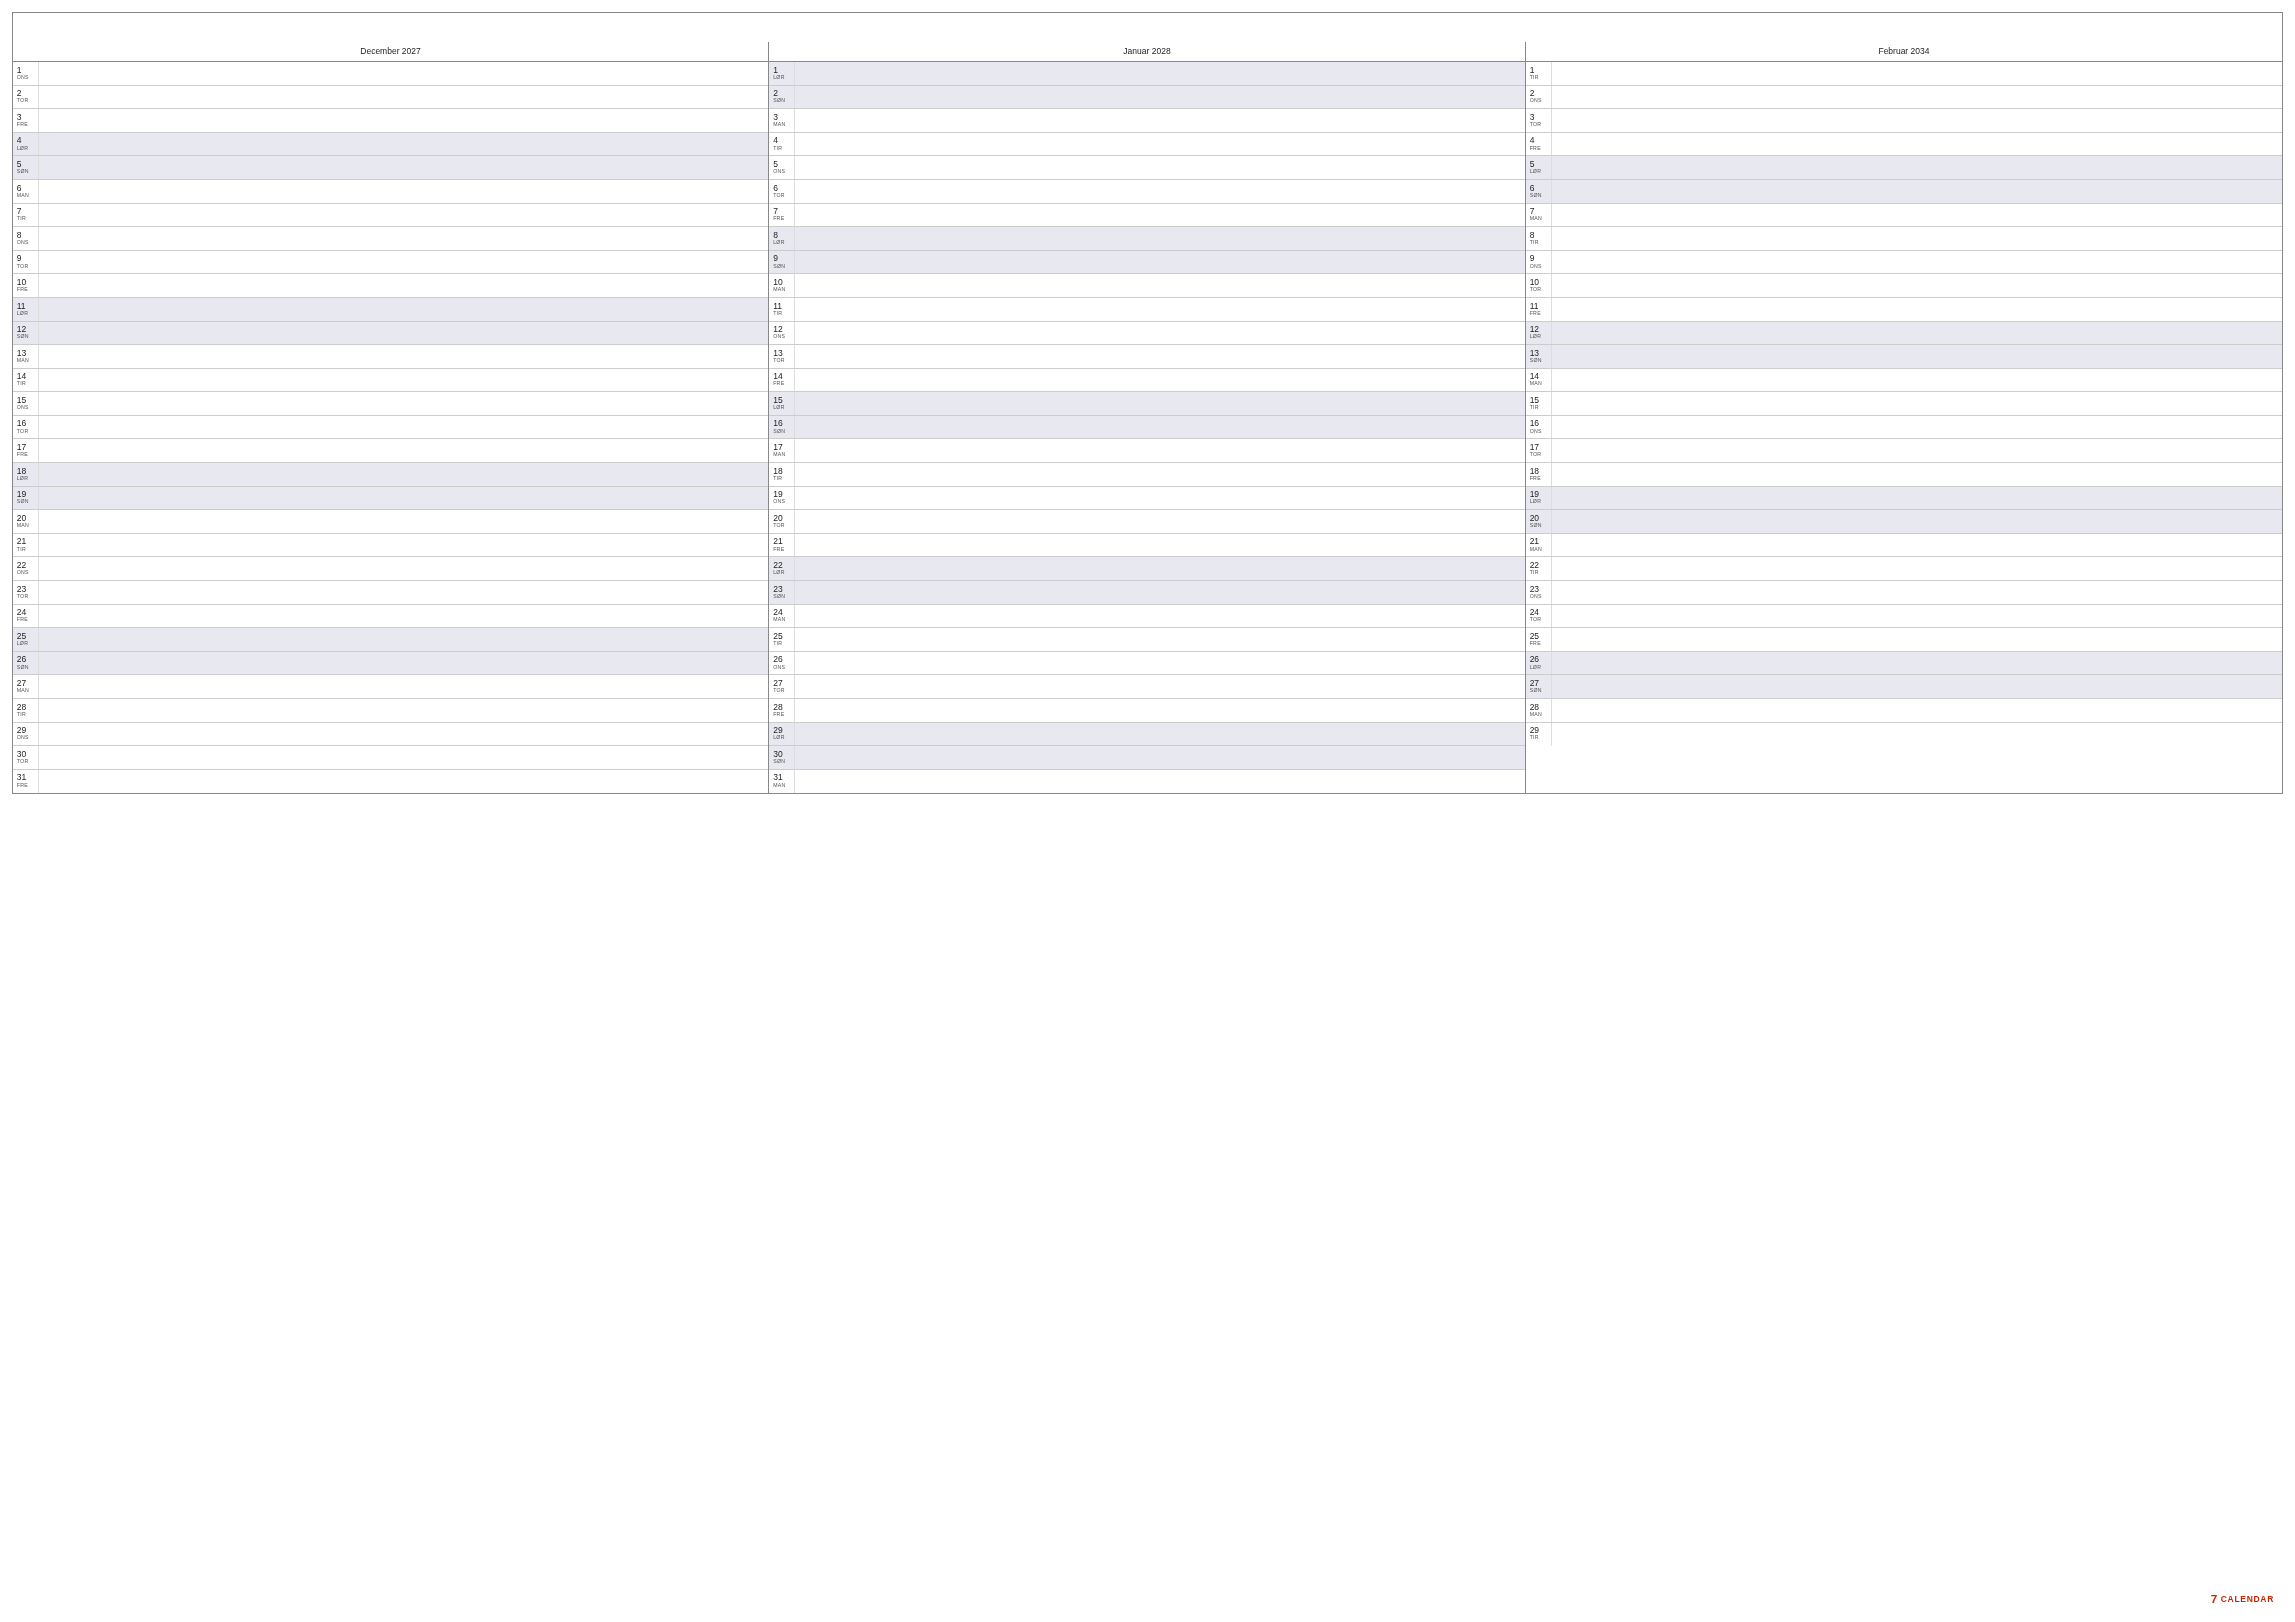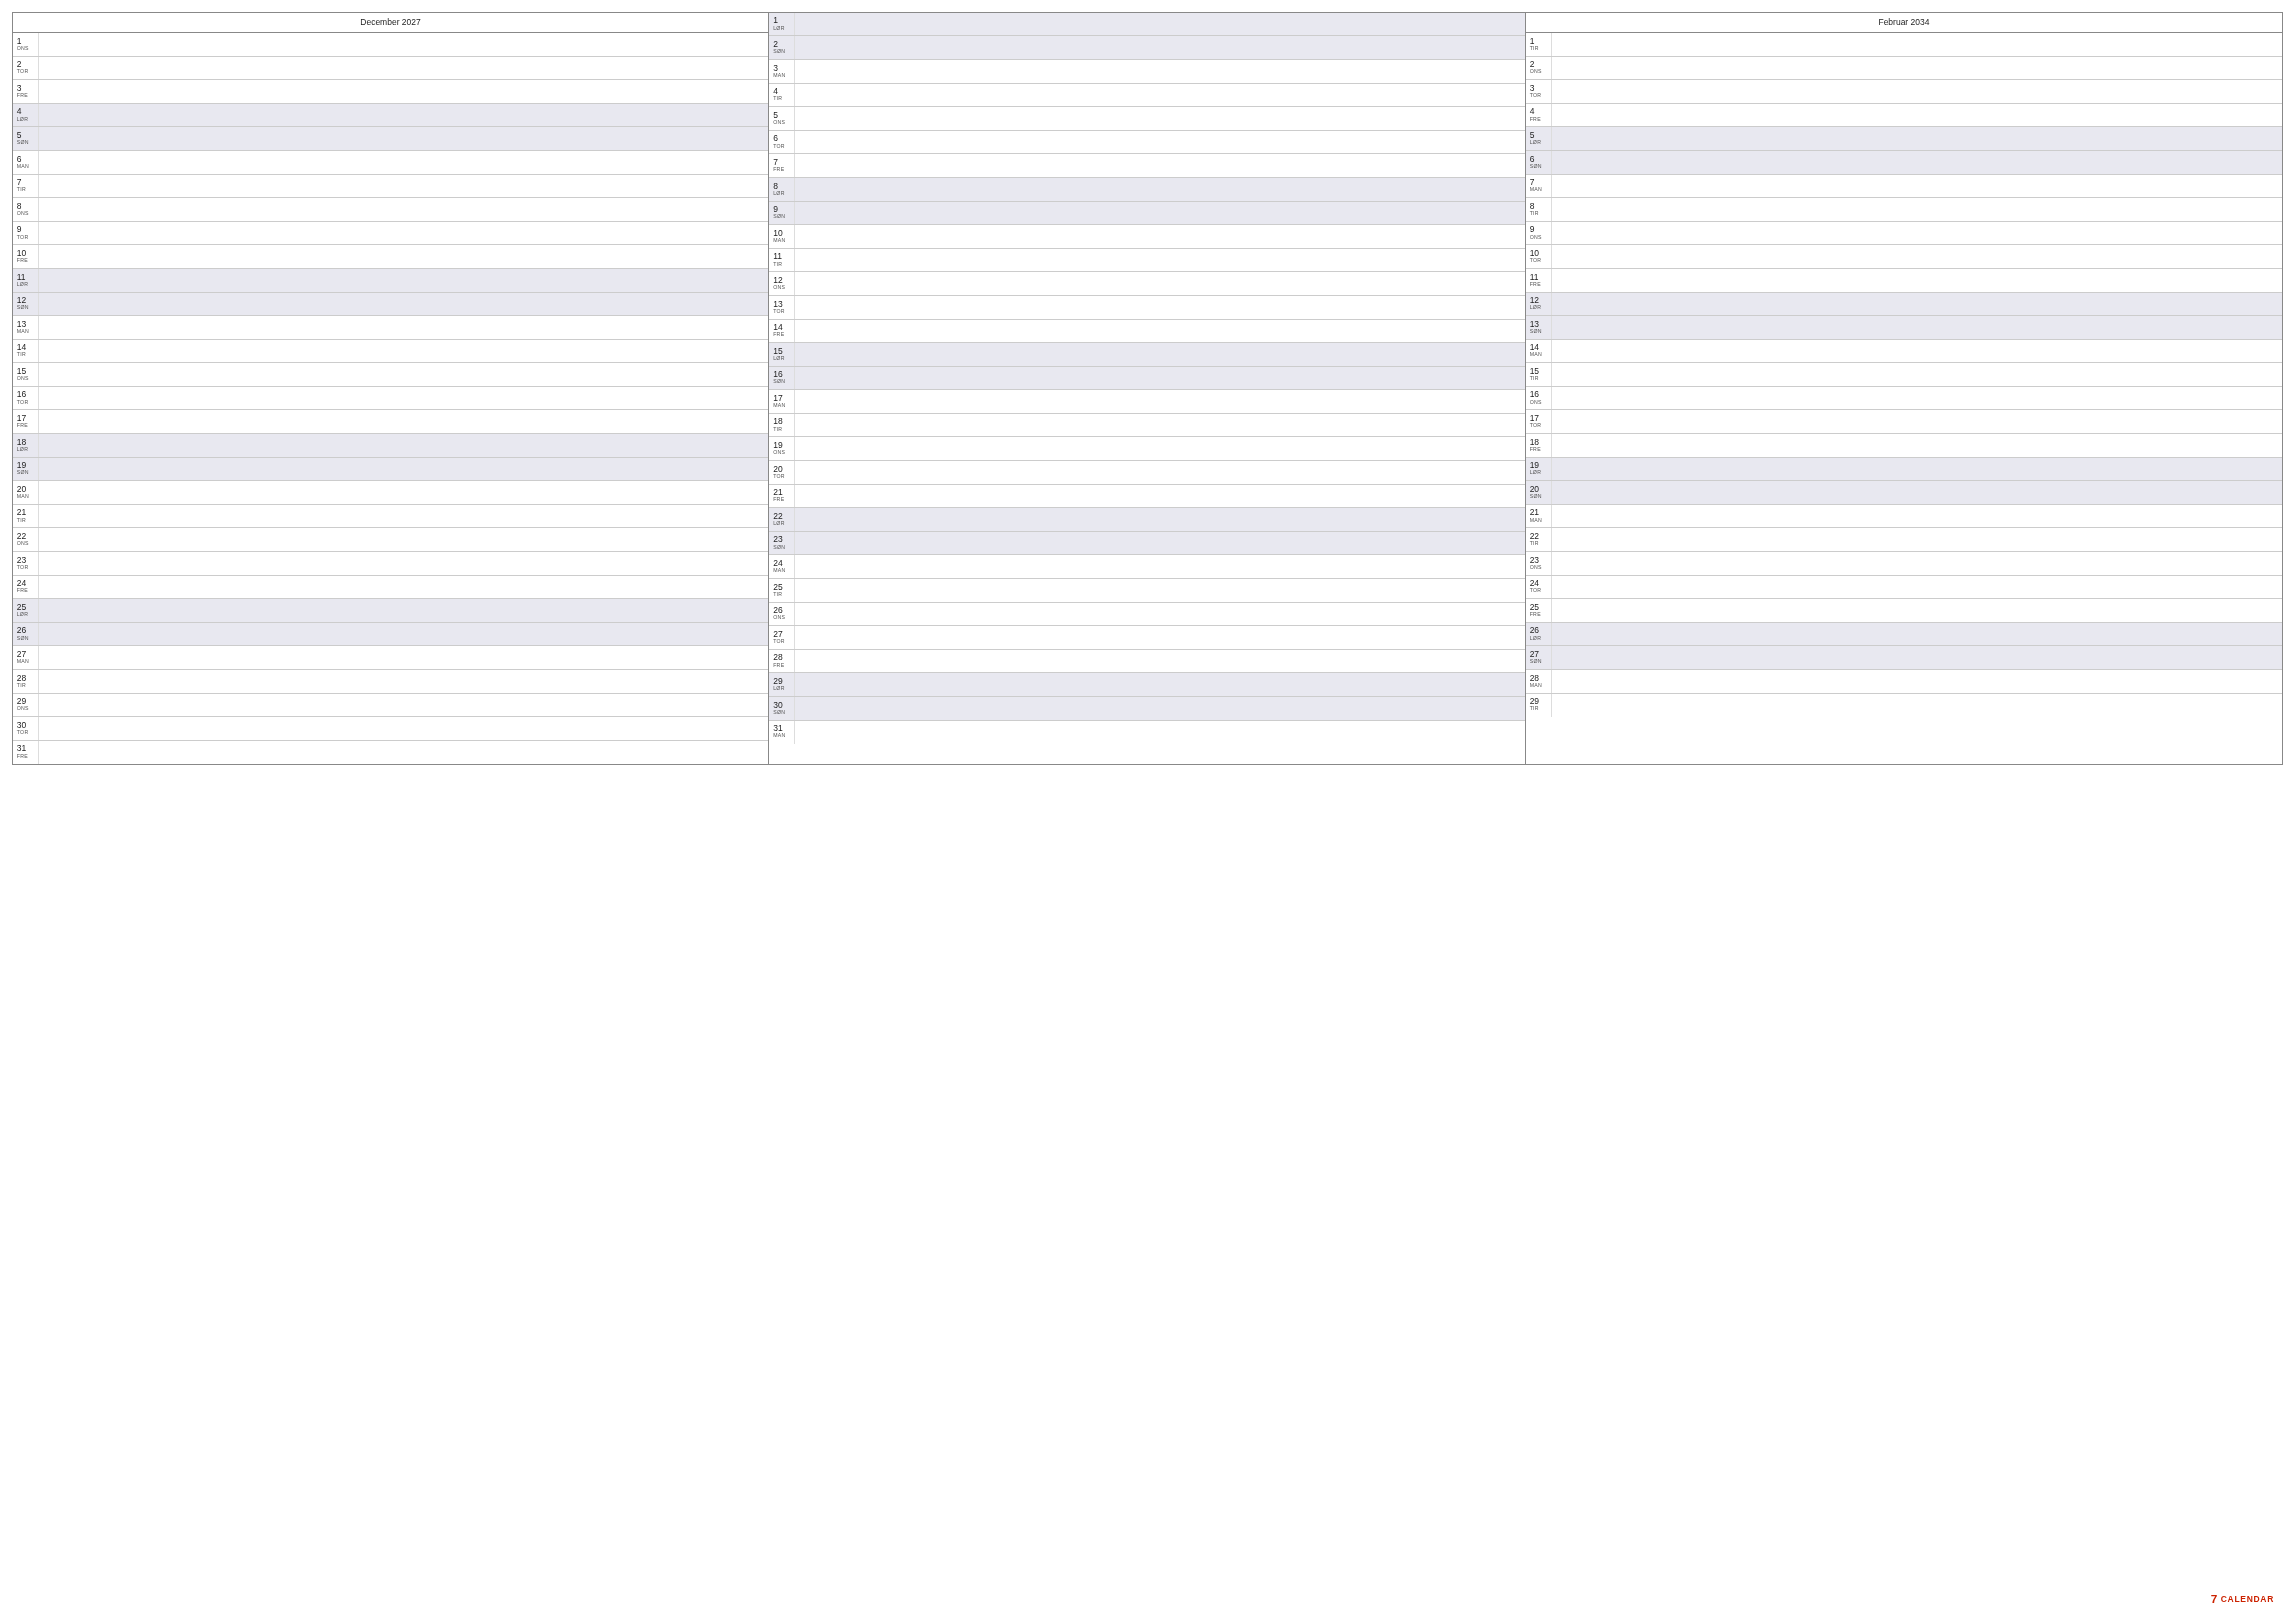--- a/index.html
+++ b/index.html
@@ -13,20 +13,21 @@
       padding: 11.8px;
     }
     .calendar-grid {
       display: grid;
       grid-template-columns: 1fr 1fr 1fr;
       border: 1px solid #888;
       width: 100%;
     }
     .month-col {
       border-right: 1px solid #888;
+      margin-top: 29px;
     }
     .month-col:last-child {
       border-right: none;
     }
     .month-header {
       background: #fff;
       border-bottom: 1px solid #888;
       text-align: center;
       padding: 4.6px 2.6px;
       font-size: 8.5px;
@@ -307,20 +308,21 @@
       </div>
       <div class="day-row">
         <div class="day-number-col">
           <div class="day-num">31</div>
           <div class="day-name">FRE</div>
         </div>
         <div class="day-content"></div>
       </div>
     </div>
     <div class="month-col">
+      <div class="month-header">Januar 2028</div>
       <div class="day-row weekend">
         <div class="day-number-col">
           <div class="day-num">1</div>
           <div class="day-name">LØR</div>
         </div>
         <div class="day-content"></div>
       </div>
       <div class="day-row weekend">
         <div class="day-number-col">
           <div class="day-num">2</div>

